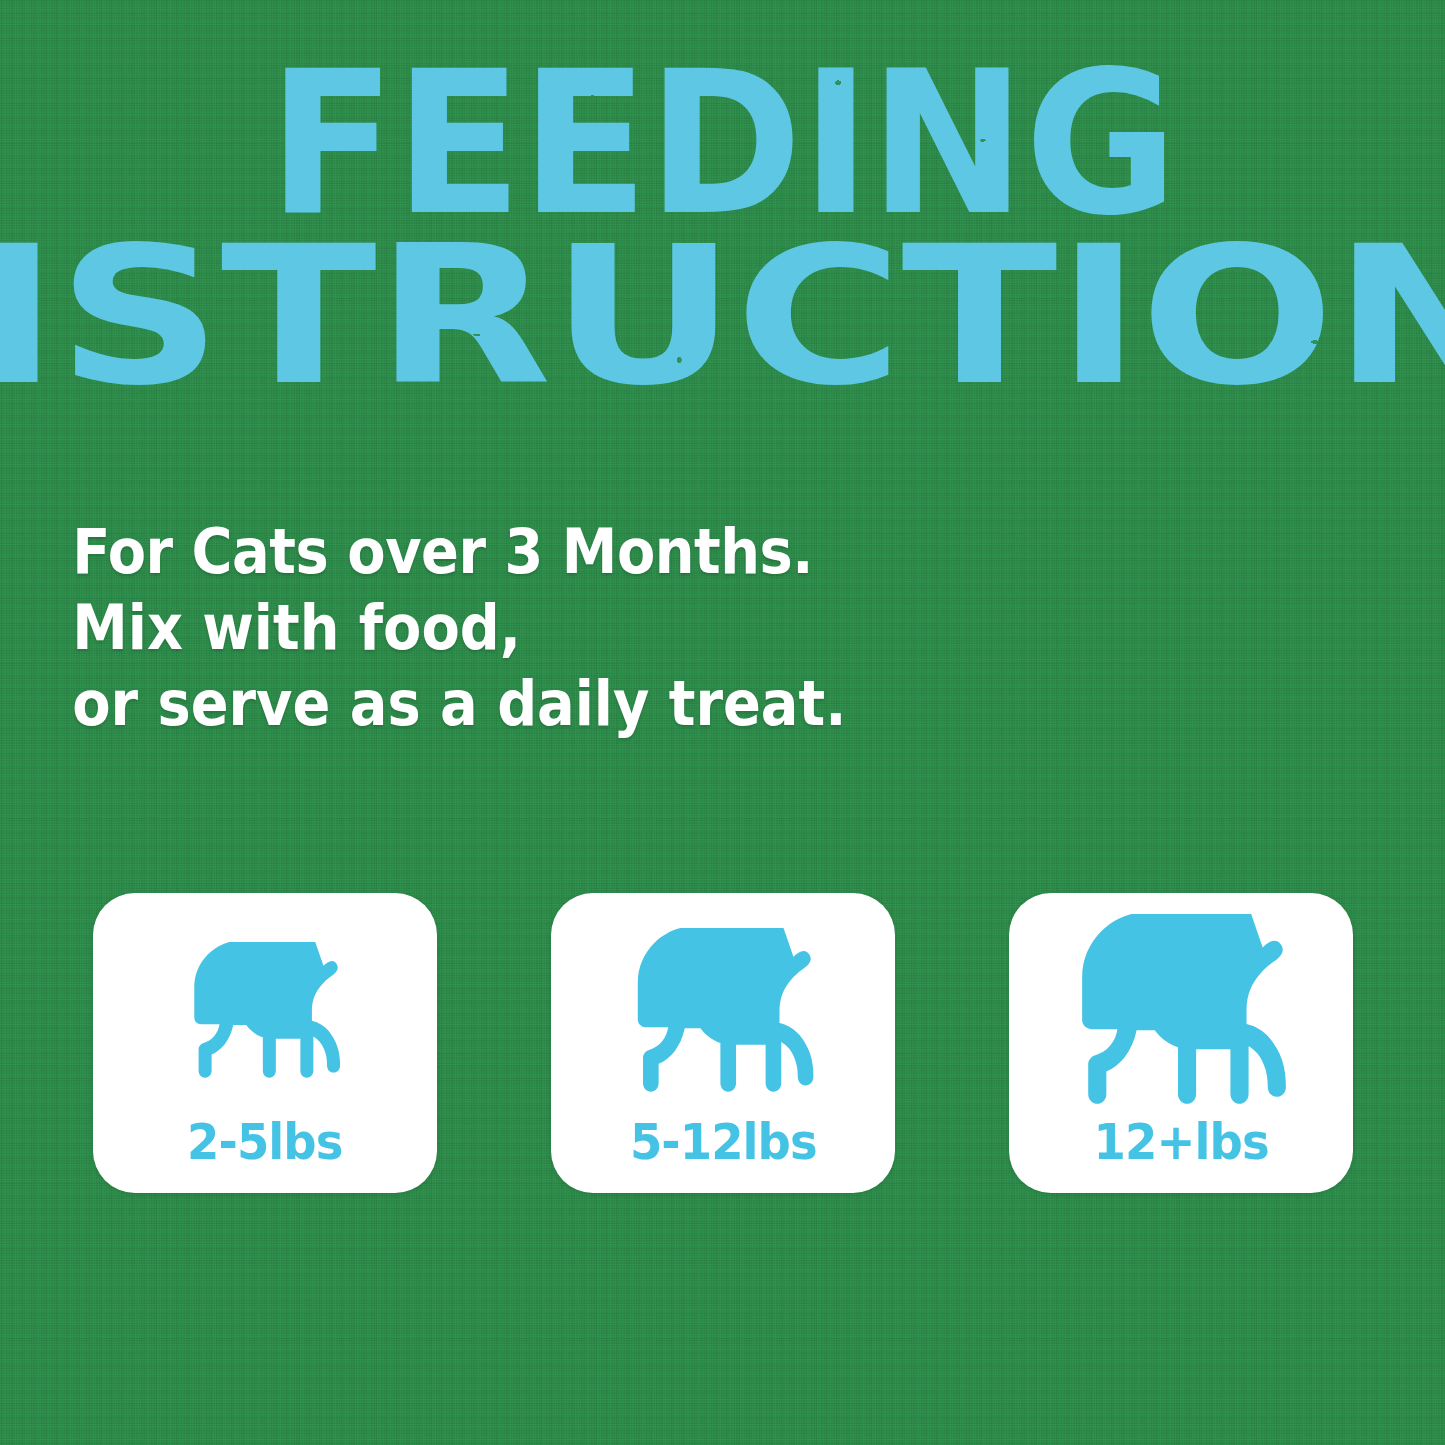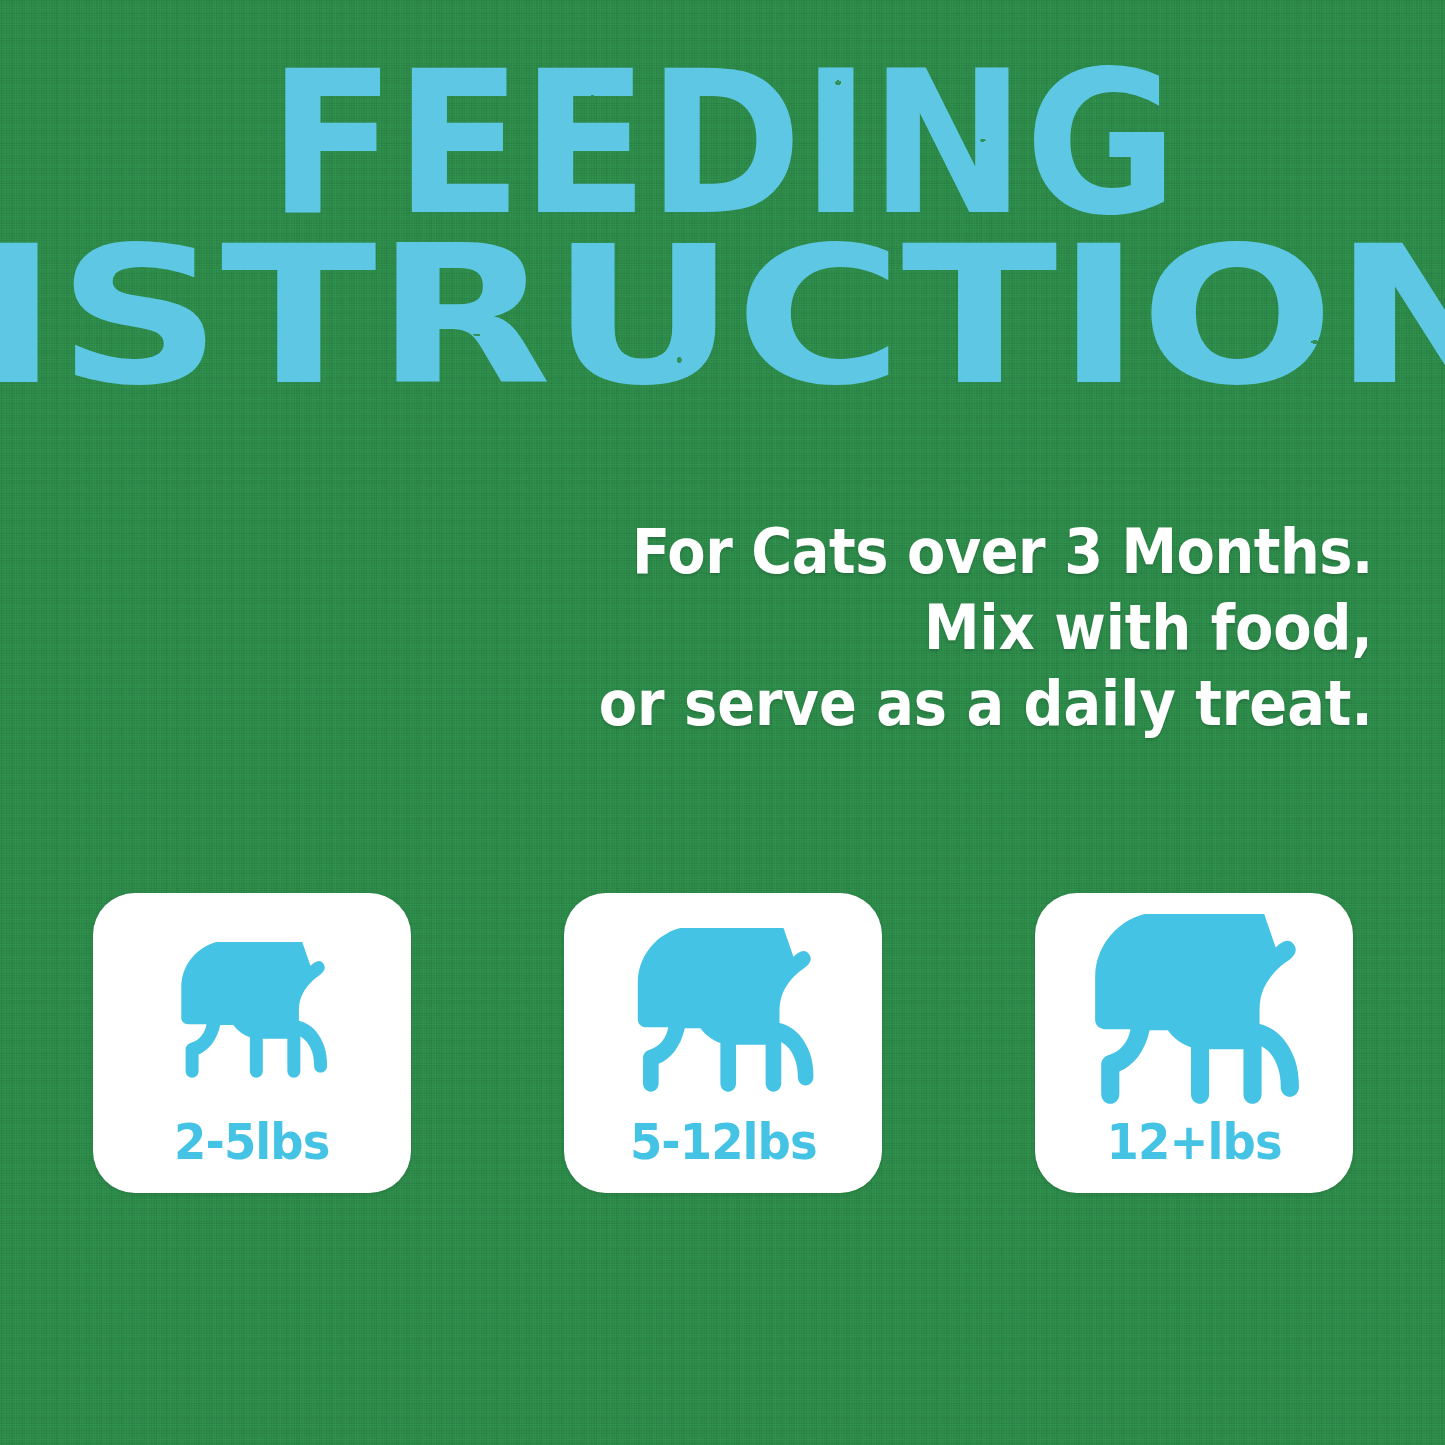--- a/index.html
+++ b/index.html
@@ -78,37 +78,37 @@
       radial-gradient(ellipse 3px 4px at 74% 90%, #2d8c4a 60%, transparent 62%),
       radial-gradient(ellipse 6px 3px at 91% 80%, #2d8c4a 60%, transparent 62%),
       radial-gradient(ellipse 4px 2px at 8%  45%, #2d8c4a 60%, transparent 62%),
       radial-gradient(ellipse 5px 4px at 58% 8%,  #2d8c4a 60%, transparent 62%);
     opacity:.9;
   }
 
   
   #subtitle{
     position:absolute;left:0;right:0;top:520px;
-    text-align:right;color:#ffffff;
+    text-align:left;color:#ffffff;
     font-family:"DejaVu Sans", sans-serif;
     font-weight:700;
     line-height:1.02;
     text-shadow:0 2px 3px rgba(0,0,0,.16);
   }
   #sub1{display:block;font-size:62px;transform:scaleX(.90);letter-spacing:-.5px;}
   #sub2{display:block;font-size:62px;transform:scaleX(.90);margin-top:13px;font-weight:600;}
   #sub3{display:block;font-size:62px;transform:scaleX(.90);margin-top:13px;font-weight:600;}
 
   
   #cards{
     position:absolute;left:93px;top:893px;width:1260px;height:300px;
     display:flex;justify-content:space-between;align-items:flex-start;
   }
   .card{
-    width:318px;height:300px;
+    width:344px;height:300px;
     background:#ffffff;
     border-radius:42px;
     position:relative;
     box-shadow:0 1px 4px rgba(0,0,0,.13);
     display:flex;flex-direction:column;
     align-items:center;justify-content:flex-end;
   }
   .cat-wrap{
     position:absolute;left:0;right:0;top:0;bottom:62px;
     display:flex;align-items:center;justify-content:center;

